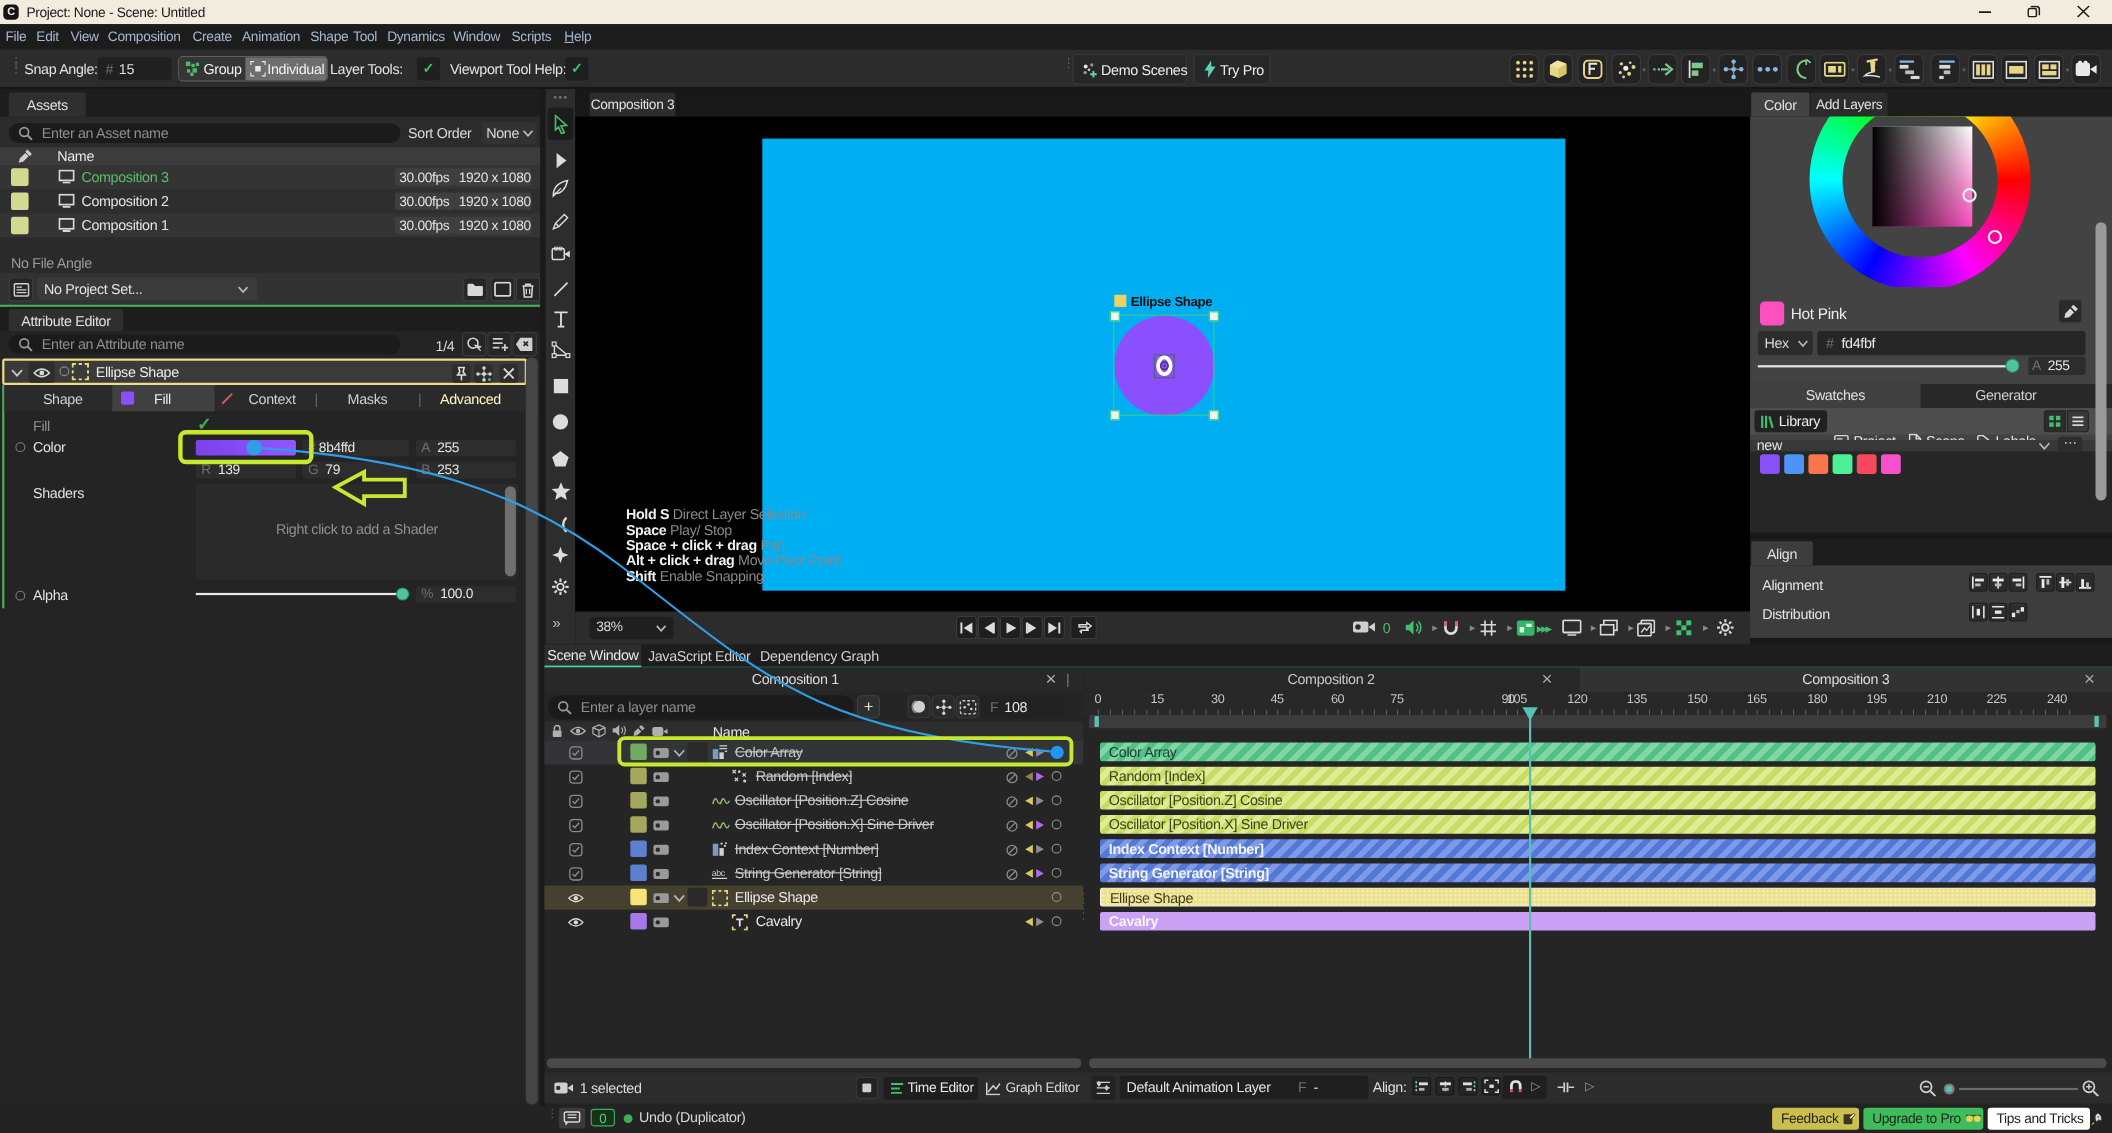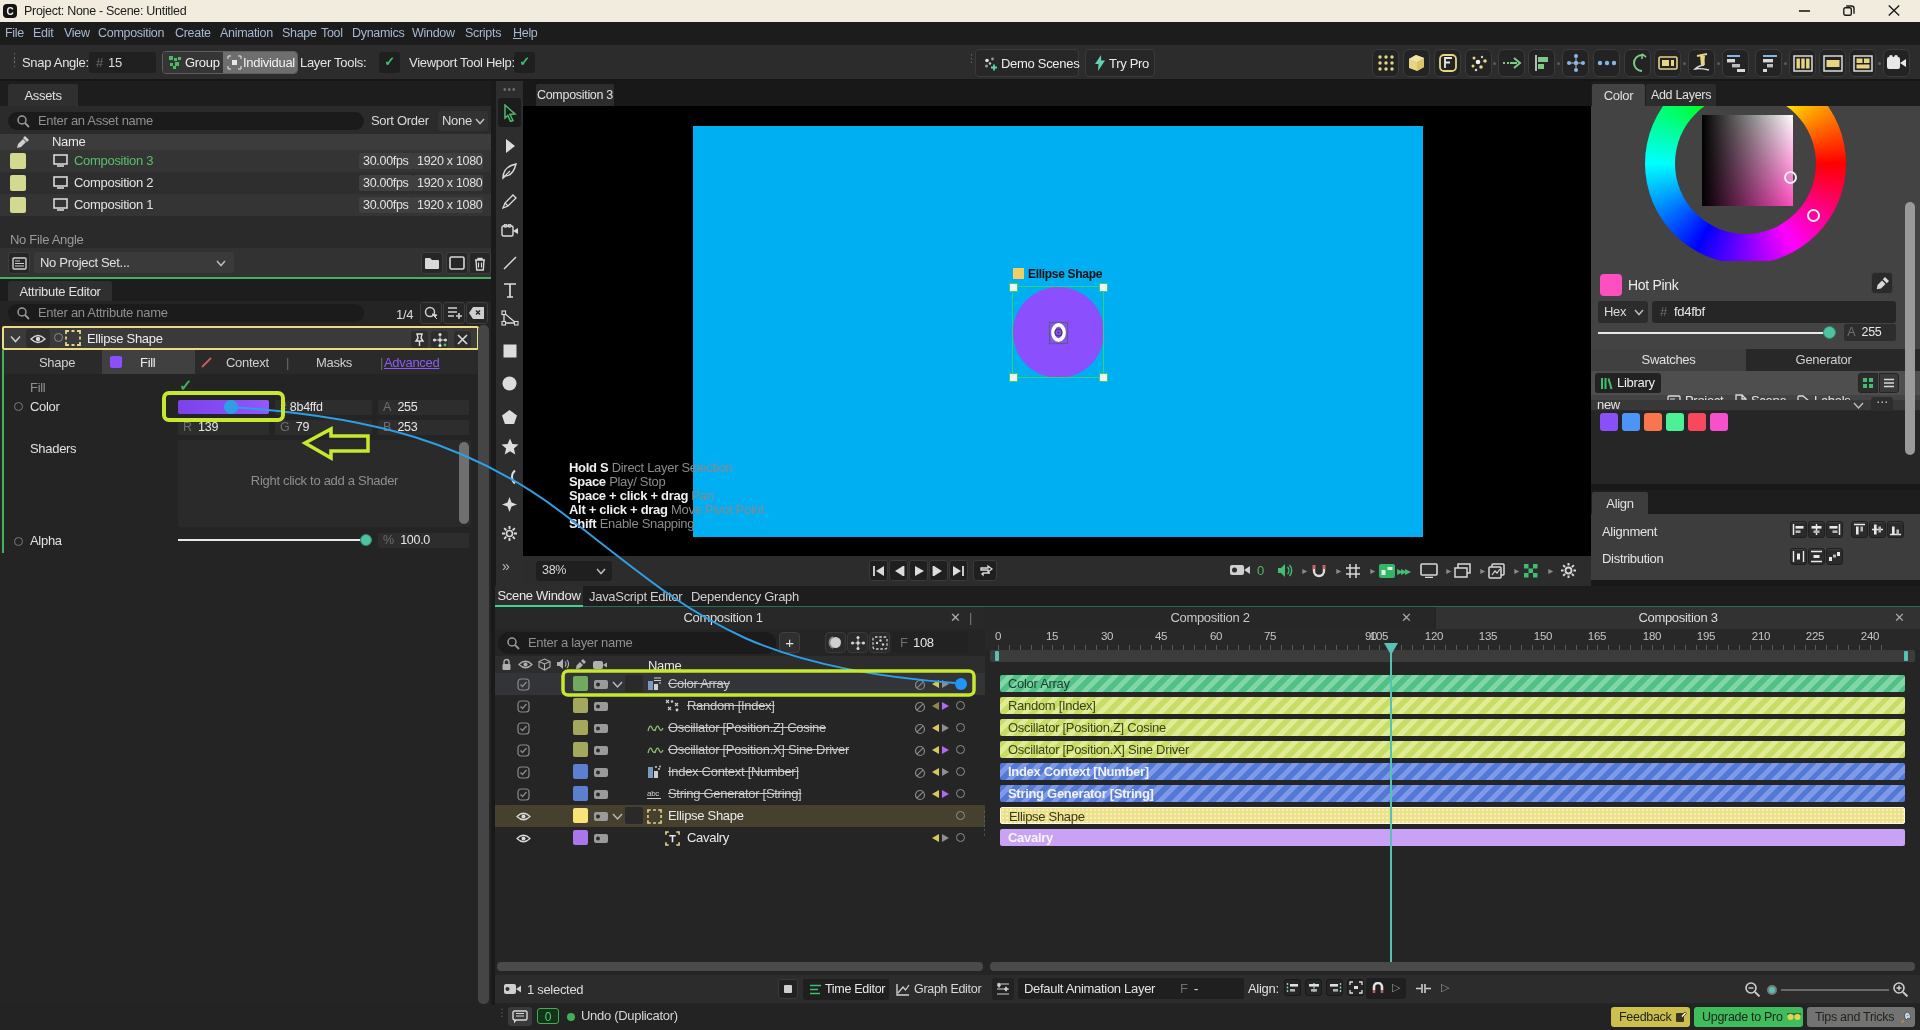--- a/index.html
+++ b/index.html
@@ -473,21 +473,21 @@
     <div class="abs" style="left:102px;top:269px;width:93px;height:24px;background:#404040;"></div>
     <div class="abs" style="left:110px;top:275px;width:12px;height:12px;background:#8b4ffd;border-radius:2px;"></div>
     <div class="abs" style="left:140px;top:274px;color:#ececec;font-size:13px;">Fill</div>
     <svg class="abs" style="left:200px;top:275px;" width="13" height="13" viewBox="0 0 13 13">
         <path d="M2 11 L11 2" stroke="#c75e5e" stroke-width="1.8"></path>
       </svg>
     <div class="abs" style="left:226px;top:274px;color:#d0d0d0;font-size:13px;">Context</div>
     <div class="abs" style="left:286px;top:274px;color:#6a6a6a;font-size:13px;">|</div>
     <div class="abs" style="left:316px;top:274px;color:#d0d0d0;font-size:13px;">Masks</div>
     <div class="abs" style="left:380px;top:274px;color:#6a6a6a;font-size:13px;">|</div>
-    <div class="abs" style="left:384px;top:274px;color:#8b5cf6;font-size:13px;text-decoration:underline;">Advanced</div>
+    <div class="abs" style="left:400px;top:274px;color:#fef9c3;font-size:13px;">Advanced</div>
 
     <div class="abs" style="left:30px;top:299px;color:#8f8f8f;font-size:13px;">Fill</div>
     <span class="abs" style="left:179px;top:295px;color:#3fae58;font-size:16px;font-weight:bold;">✓</span>
     <div class="abs" style="left:14px;top:321px;width:9px;height:9px;border:1.5px solid #7a7a7a;border-radius:50%;"></div>
     <div class="abs" style="left:30px;top:318px;color:#e0e0e0;font-size:13px;">Color</div>
     <div class="abs" style="left:178px;top:319px;width:91px;height:14px;background:linear-gradient(to right,#7a42e8,#9257ff);border-radius:2px;"></div>
     <div class="abs attrfield" style="left:275px;top:319px;width:97px;"><span style="color:#6f6f6f;">#&nbsp;</span>8b4ffd</div>
     <div class="abs attrfield" style="left:378px;top:319px;width:91px;"><span style="color:#6f6f6f;">A&nbsp;&nbsp;</span>255</div>
     <div class="abs attrfield" style="left:178px;top:339px;width:91px;"><span style="color:#6f6f6f;">R&nbsp;&nbsp;</span>139</div>
     <div class="abs attrfield" style="left:275px;top:339px;width:97px;"><span style="color:#6f6f6f;">G&nbsp;&nbsp;</span>79</div>
@@ -1428,21 +1428,21 @@
         </svg>
     </div>
     <div class="abs sbtn" style="left:1694px;width:109px;background:#3fbc5c;">
       <span class="abs" style="left:8px;top:3px;">Upgrade to Pro</span>
       <svg class="abs" style="left:93px;top:6px;" width="14" height="8" viewBox="0 0 14 8">
           <path d="M0 1 h14" stroke="#2a5a33" stroke-width="1.4"></path>
           <circle cx="3.5" cy="4" r="3" fill="#e8d44a"></circle>
           <circle cx="10.5" cy="4" r="3" fill="#e8d44a"></circle>
         </svg>
     </div>
-    <div class="abs sbtn" style="left:1807px;width:108px;background:#737373;">
+    <div class="abs sbtn" style="left:1807px;width:93px;background:#ffffff;">
       <span class="abs" style="left:8px;top:3px;">Tips and Tricks</span>
       <svg class="abs" style="left:93px;top:4px;" width="12" height="13" viewBox="0 0 12 13">
           <path d="M7 1 c3 1 4 4 3 7 l-2 -1 -2 2 -1 -2 c-1 -3 0 -5 2 -6 z" fill="#e8e0d0" stroke="#2a4a66" stroke-width="0.8"></path>
           <path d="M3 9 l-2 3 3 -1.5" fill="#e89a3c"></path>
           <circle cx="7.5" cy="4.5" r="1.1" fill="#55a6e8"></circle>
         </svg>
     </div>
   </div>
 
   <svg class="abs" id="anno" width="1920" height="1030" style="left:0;top:0;pointer-events:none;">

